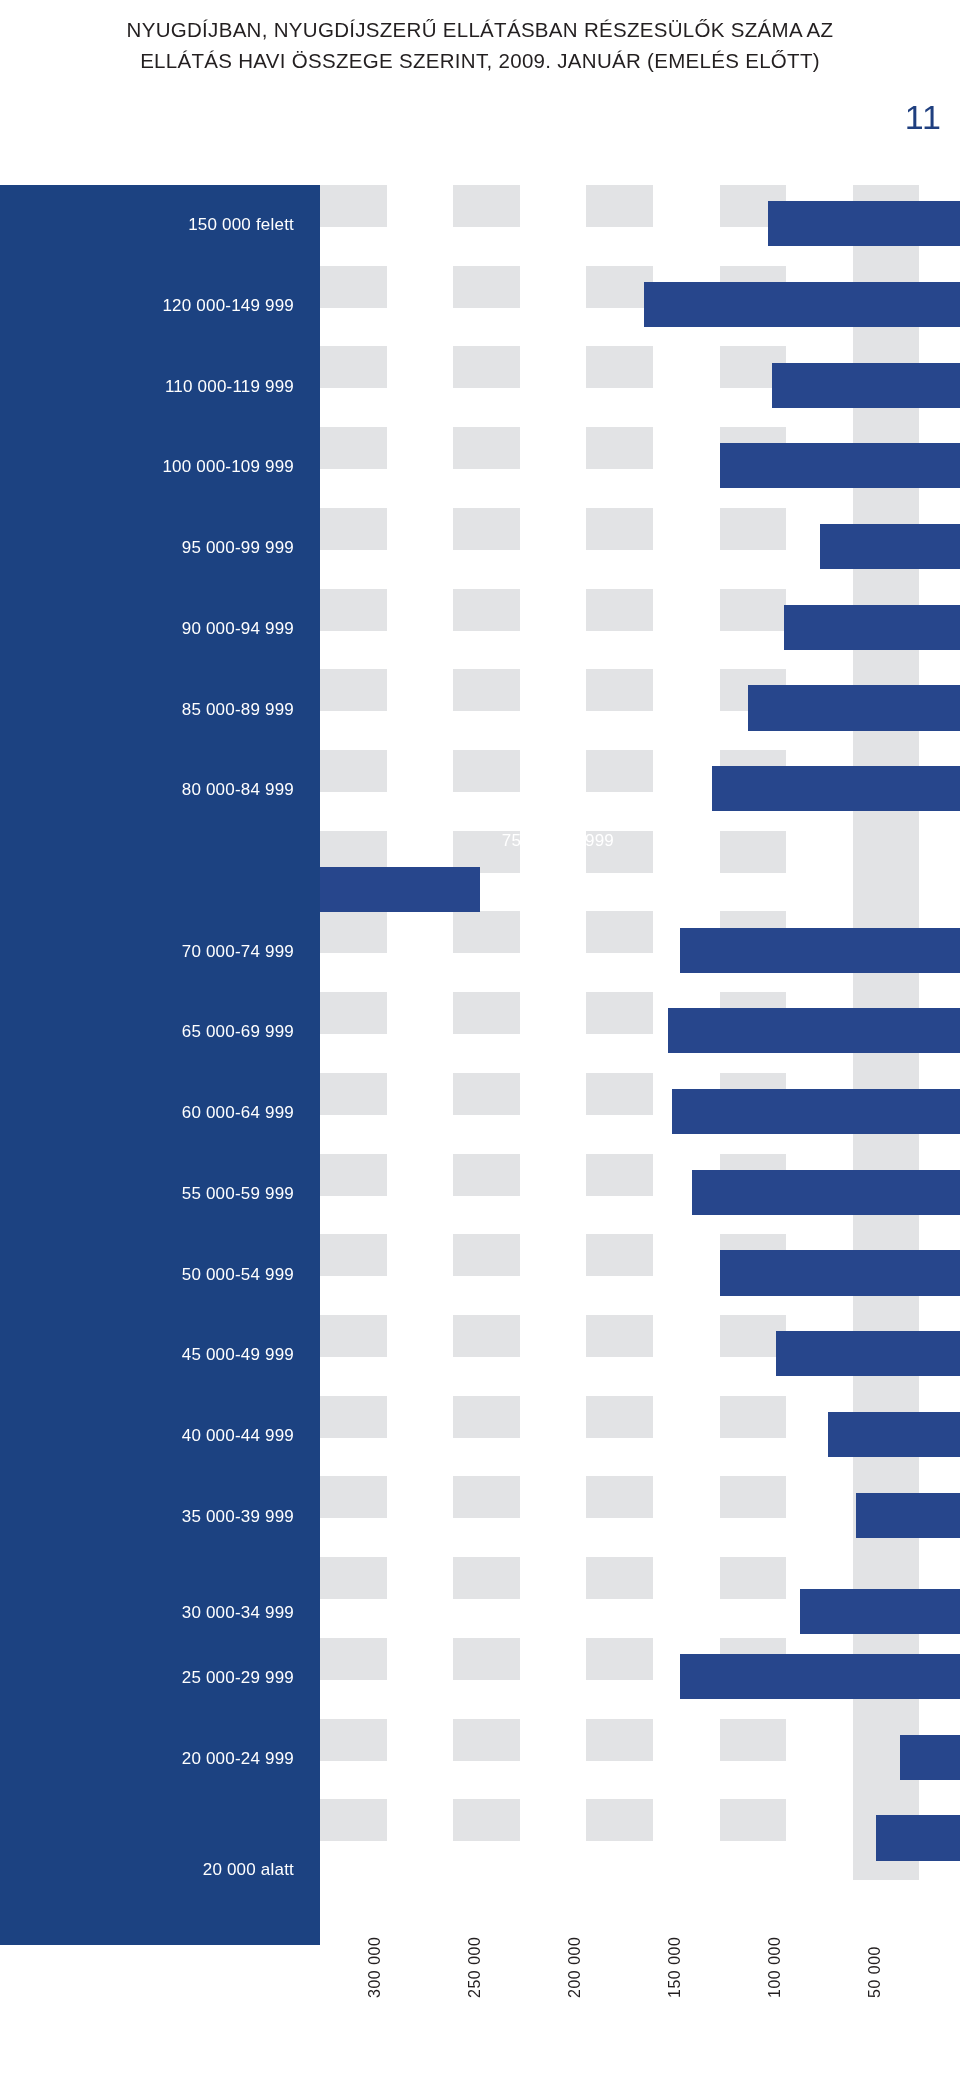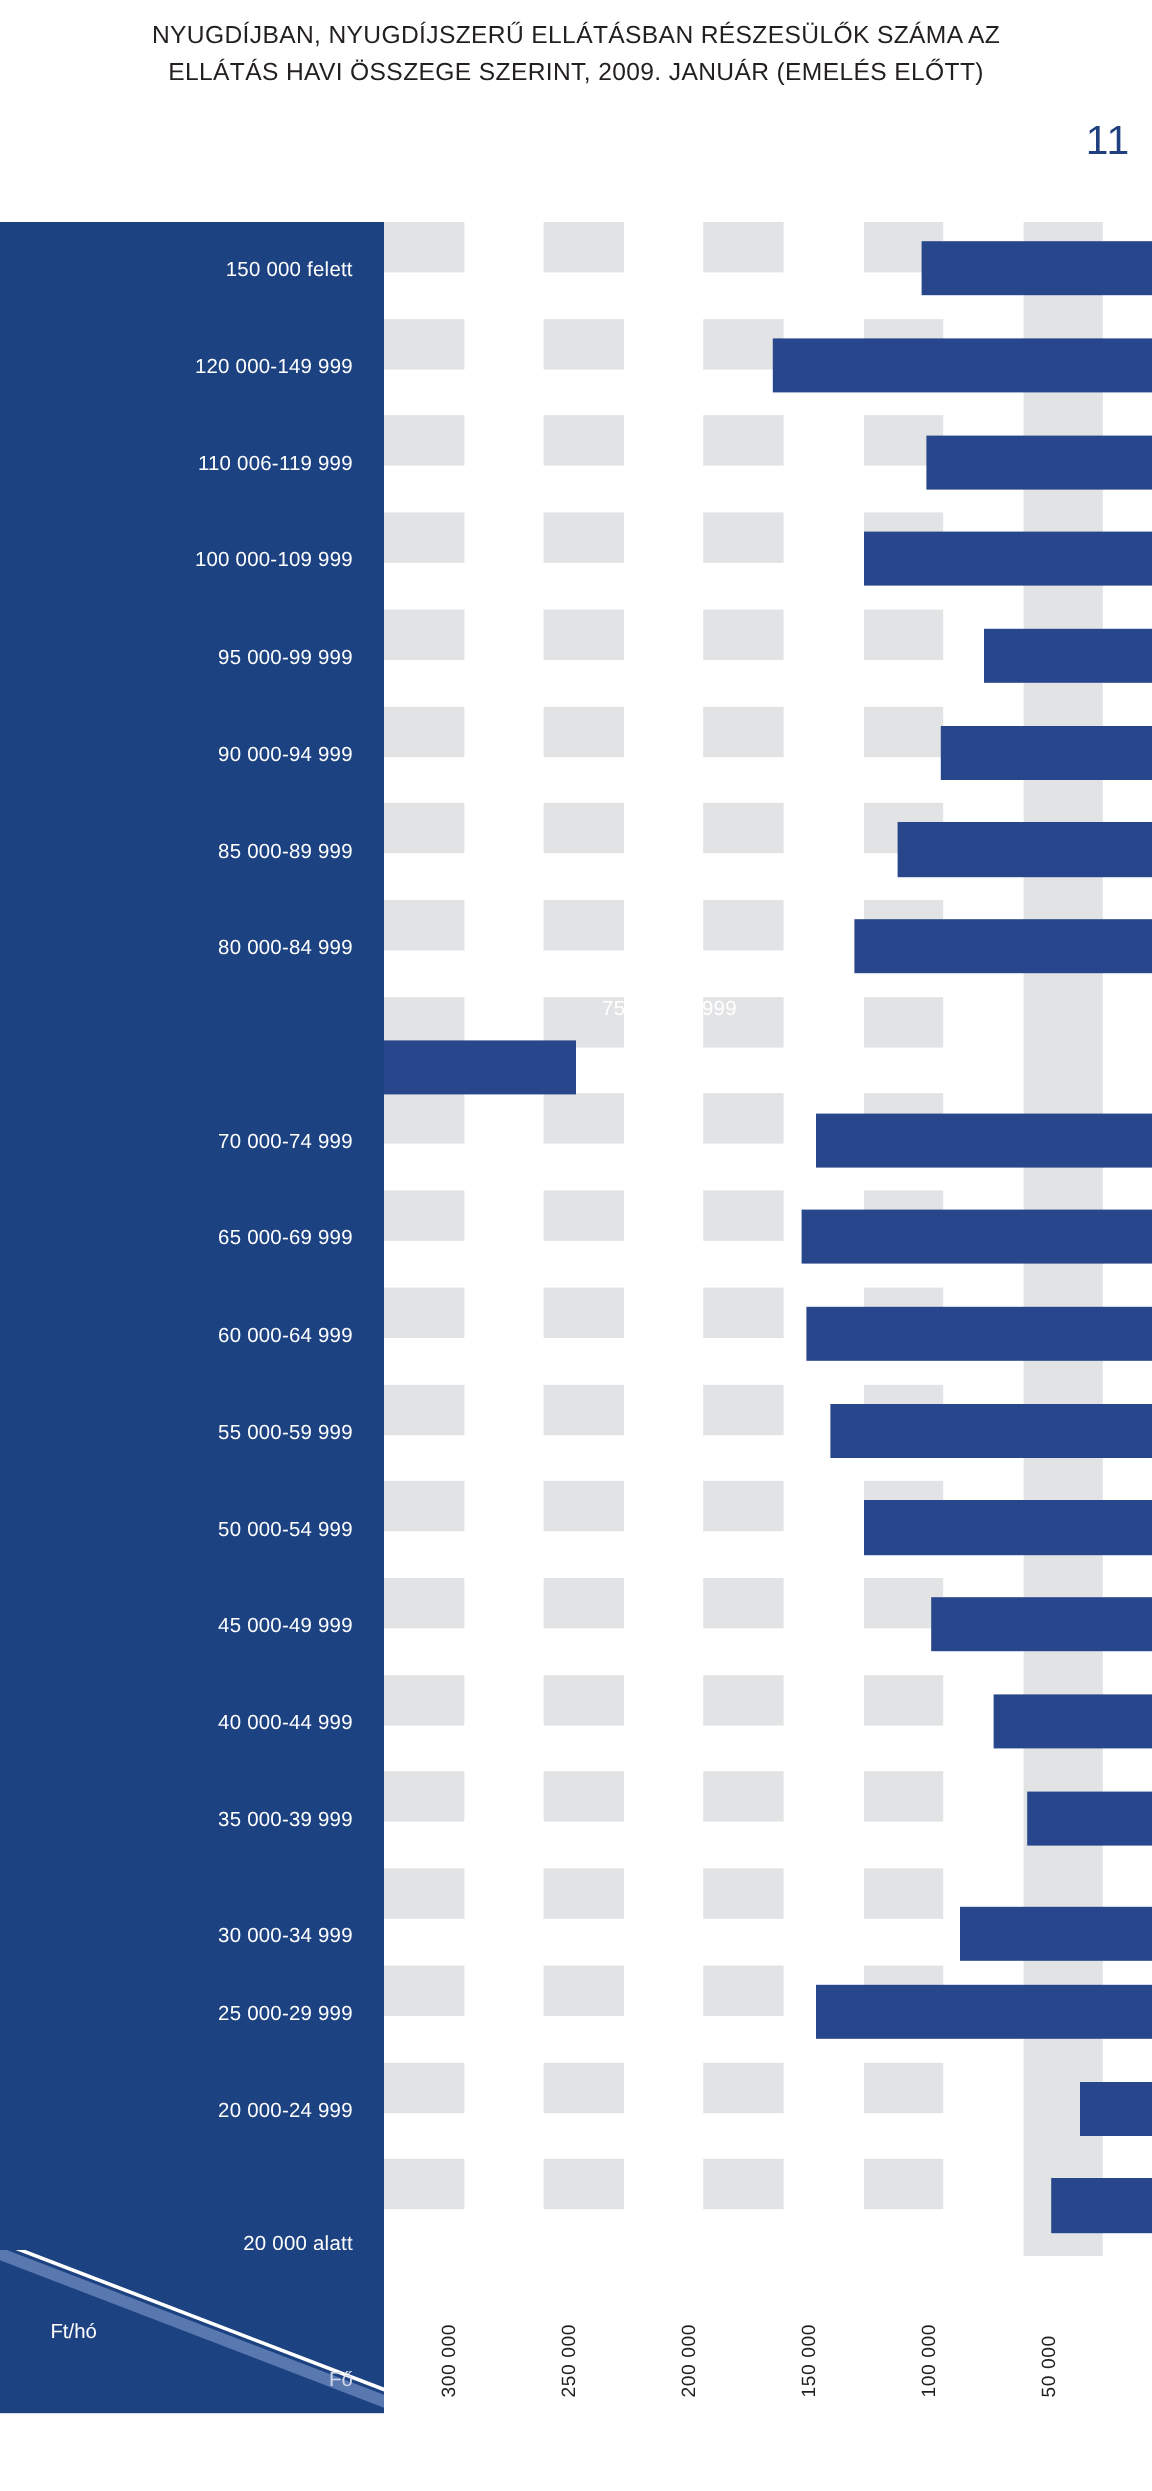--- a/index.html
+++ b/index.html
@@ -230,21 +230,21 @@
             <div class="bar" style="width: 192px; top: 16.1429px; height: 45.2px; background: rgb(39, 70, 140);"></div>
           </div>
         </div>
         <div class="row" style="left: -320px; top: 80.7143px; height: 80.7143px;">
           <div class="row-label">120 000-149 999</div>
           <div class="bar-wrap" style="height: 80.7143px;">
             <div class="bar" style="width: 316px; top: 16.1429px; height: 45.2px; background: rgb(39, 70, 140);"></div>
           </div>
         </div>
         <div class="row" style="left: -320px; top: 161.429px; height: 80.7143px;">
-          <div class="row-label">110 006-119 999</div>
+          <div class="row-label">110 000-119 999</div>
           <div class="bar-wrap" style="height: 80.7143px;">
             <div class="bar" style="width: 188px; top: 16.1429px; height: 45.2px; background: rgb(39, 70, 140);"></div>
           </div>
         </div>
         <div class="row" style="left: -320px; top: 242.143px; height: 80.7143px;">
           <div class="row-label">100 000-109 999</div>
           <div class="bar-wrap" style="height: 80.7143px;">
             <div class="bar" style="width: 240px; top: 16.1429px; height: 45.2px; background: rgb(39, 70, 140);"></div>
           </div>
         </div>
@@ -353,19 +353,13 @@
       </div>
   </div>
   <div id="axis">
       <div class="axis-tick" style="left: 46px; top: 118px;">300 000</div>
       <div class="axis-tick" style="left: 146px; top: 118px;">250 000</div>
       <div class="axis-tick" style="left: 246px; top: 118px;">200 000</div>
       <div class="axis-tick" style="left: 346px; top: 118px;">150 000</div>
       <div class="axis-tick" style="left: 446px; top: 118px;">100 000</div>
       <div class="axis-tick" style="left: 546px; top: 118px;">50 000</div>
     </div>
-  <div id="corner">
-    <div id="corner-diag2"></div>
-    <div id="corner-diag"></div>
-    <div id="axis-label-y">Ft/hó</div>
-    <div id="axis-label-x">Fő</div>
-  </div>
 </div>
 
 </body></html>

